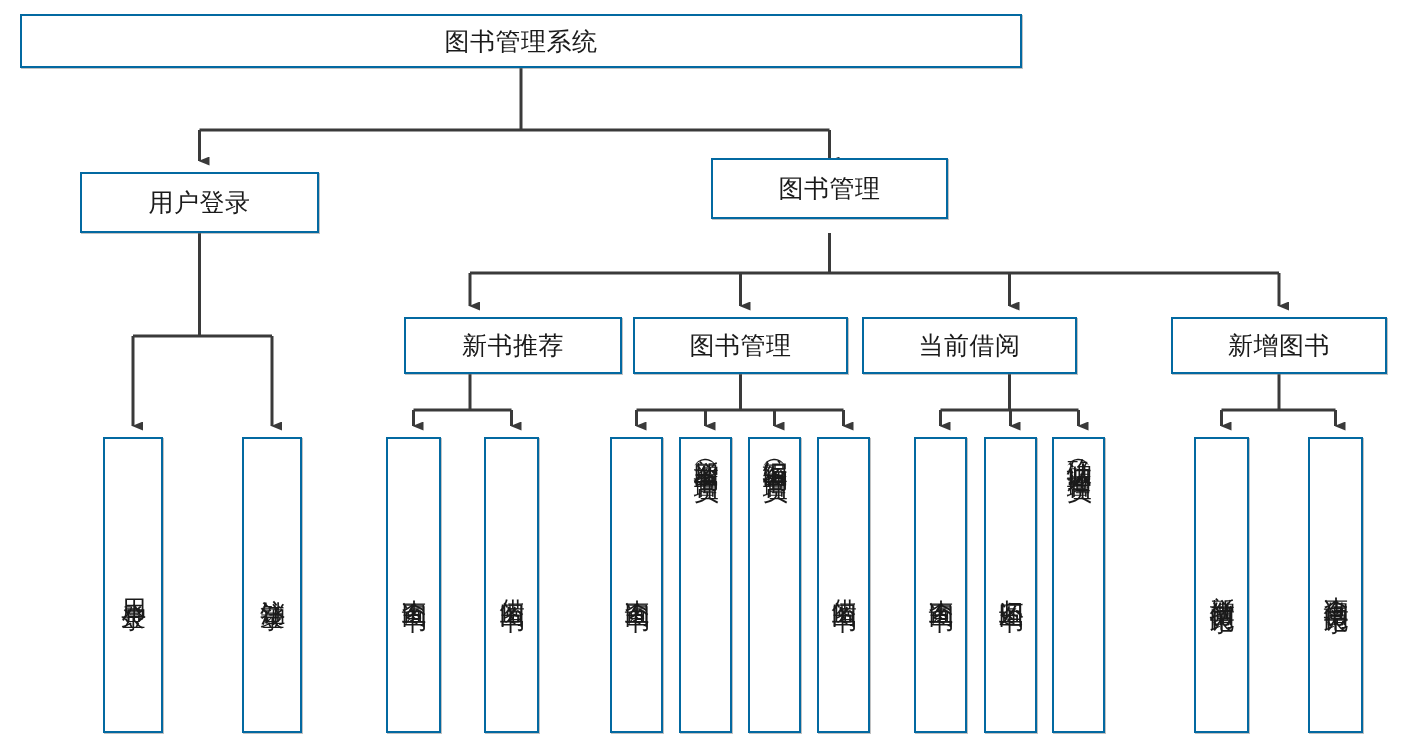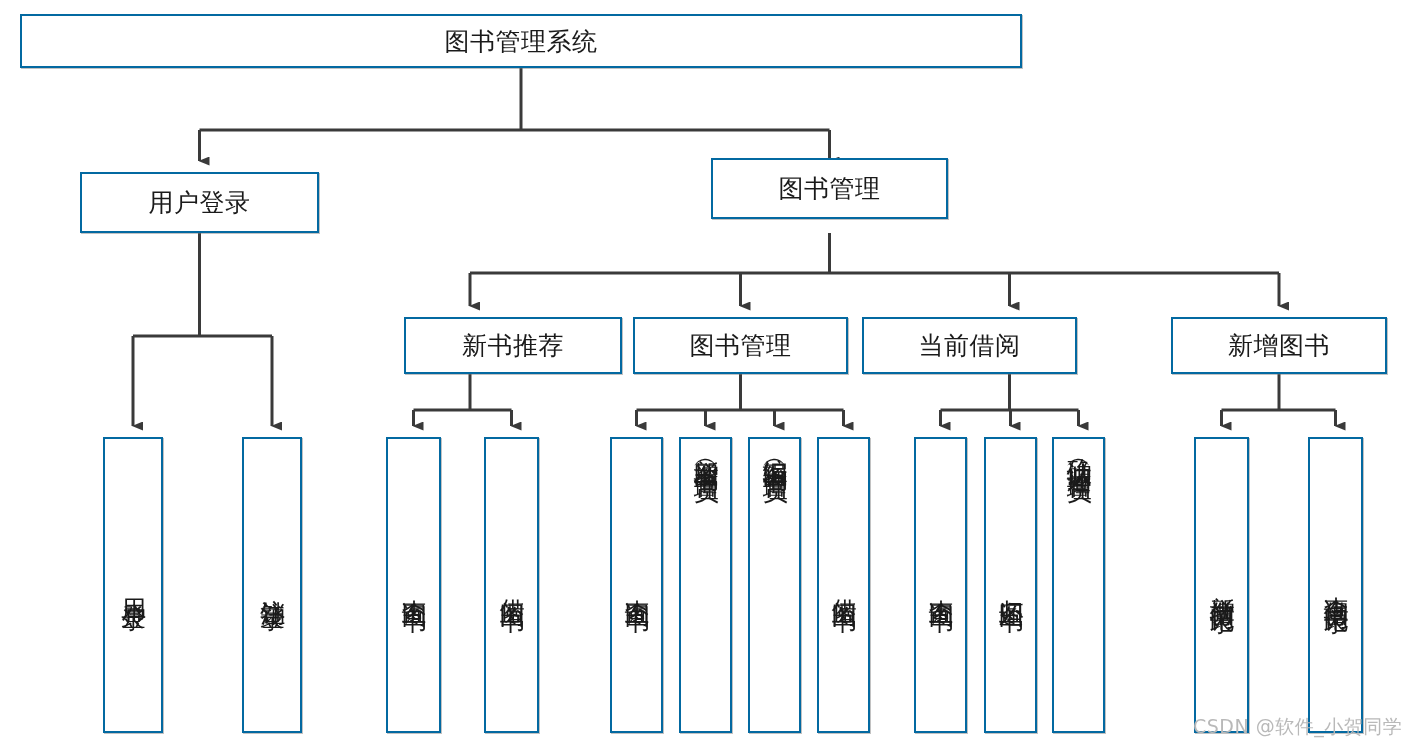--- a/index.html
+++ b/index.html
@@ -180,15 +180,14 @@
         <span class="node-label">确认归还（管理员）</span>
       </div>
       <div class="node vert align-mid" style="left: 1194px; top: 437px; width: 55px; height: 296px;">
         <span class="node-label">新增借阅记录</span>
       </div>
       <div class="node vert align-mid" style="left: 1308px; top: 437px; width: 55px; height: 296px;">
         <span class="node-label">查询借阅记录</span>
       </div>
     </div>
 
-  <div class="watermark" style="left: 1193px; top: 714px;">CSDN @软件_小贺同学</div>
 
 </div>
 
 </body></html>

